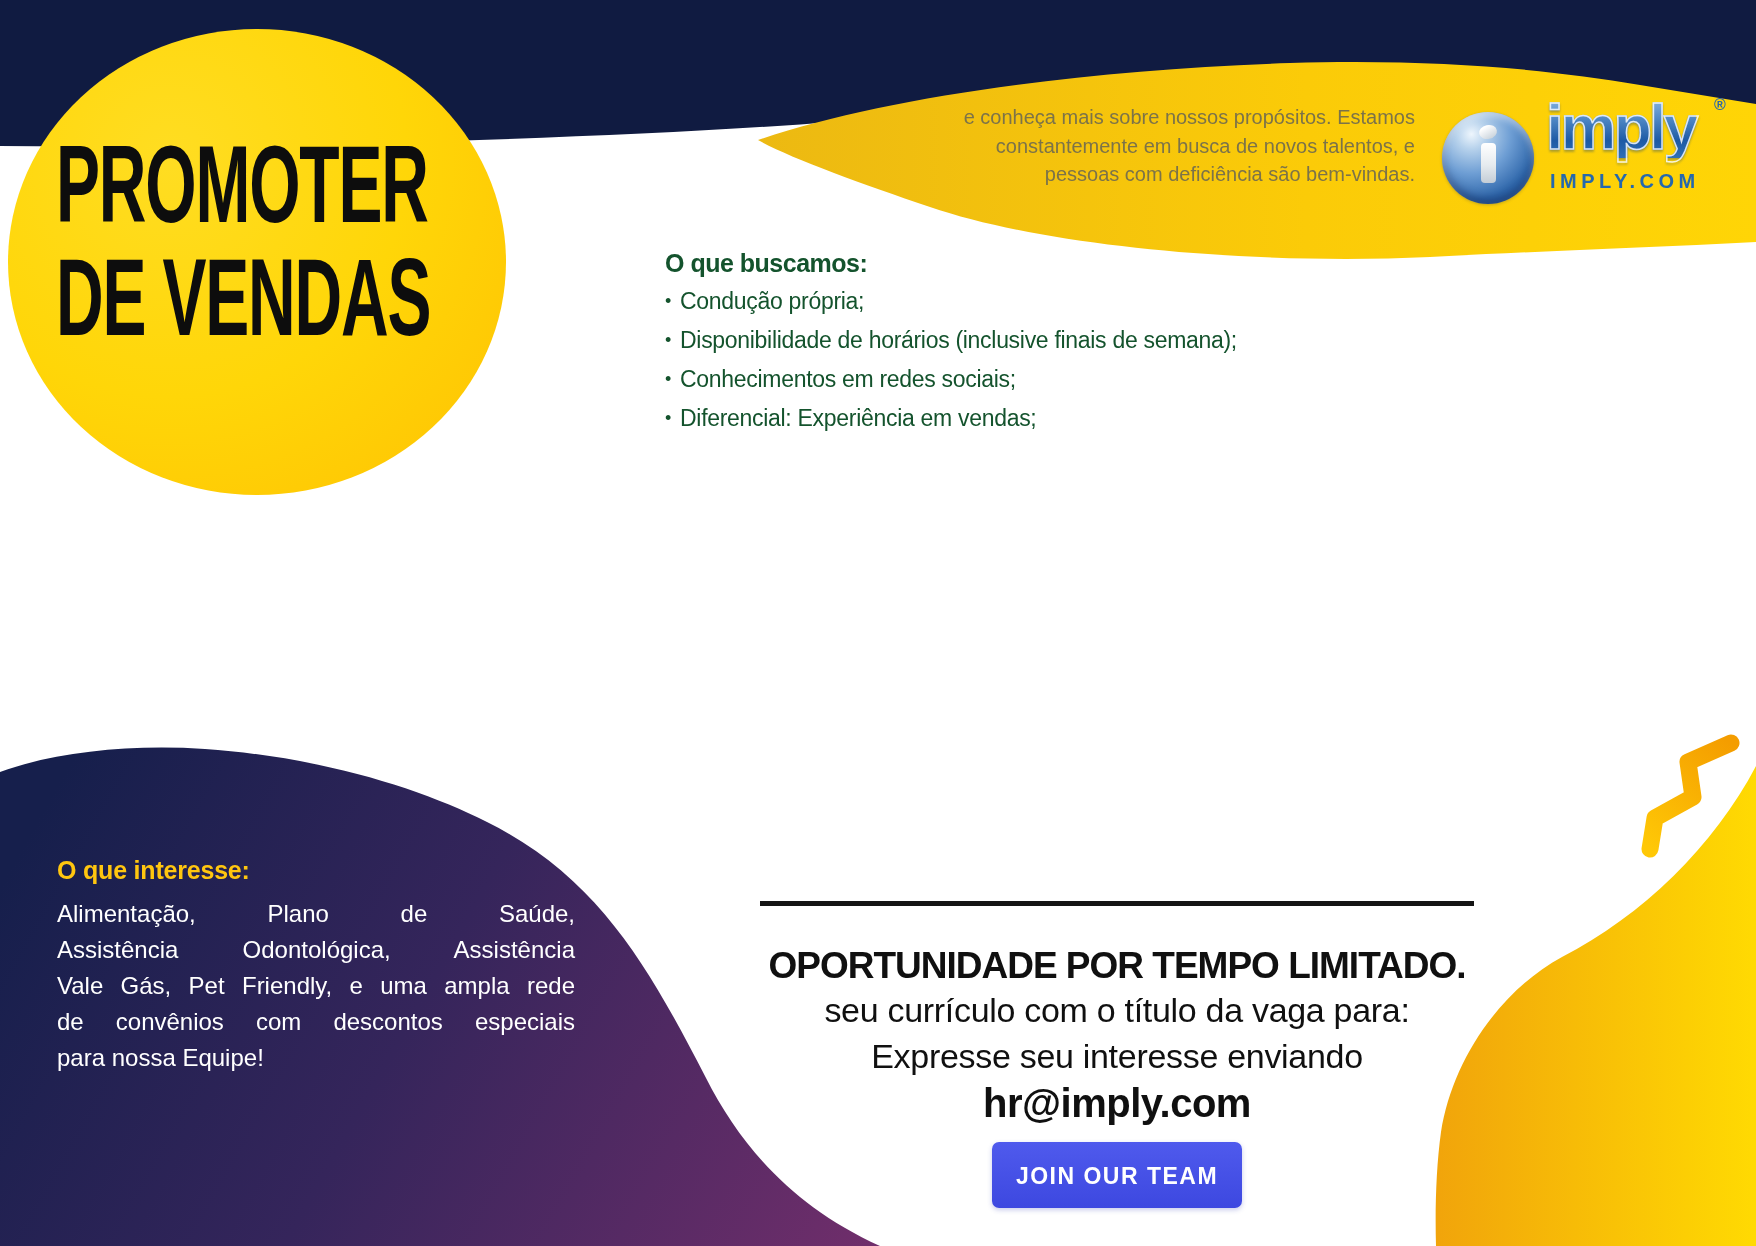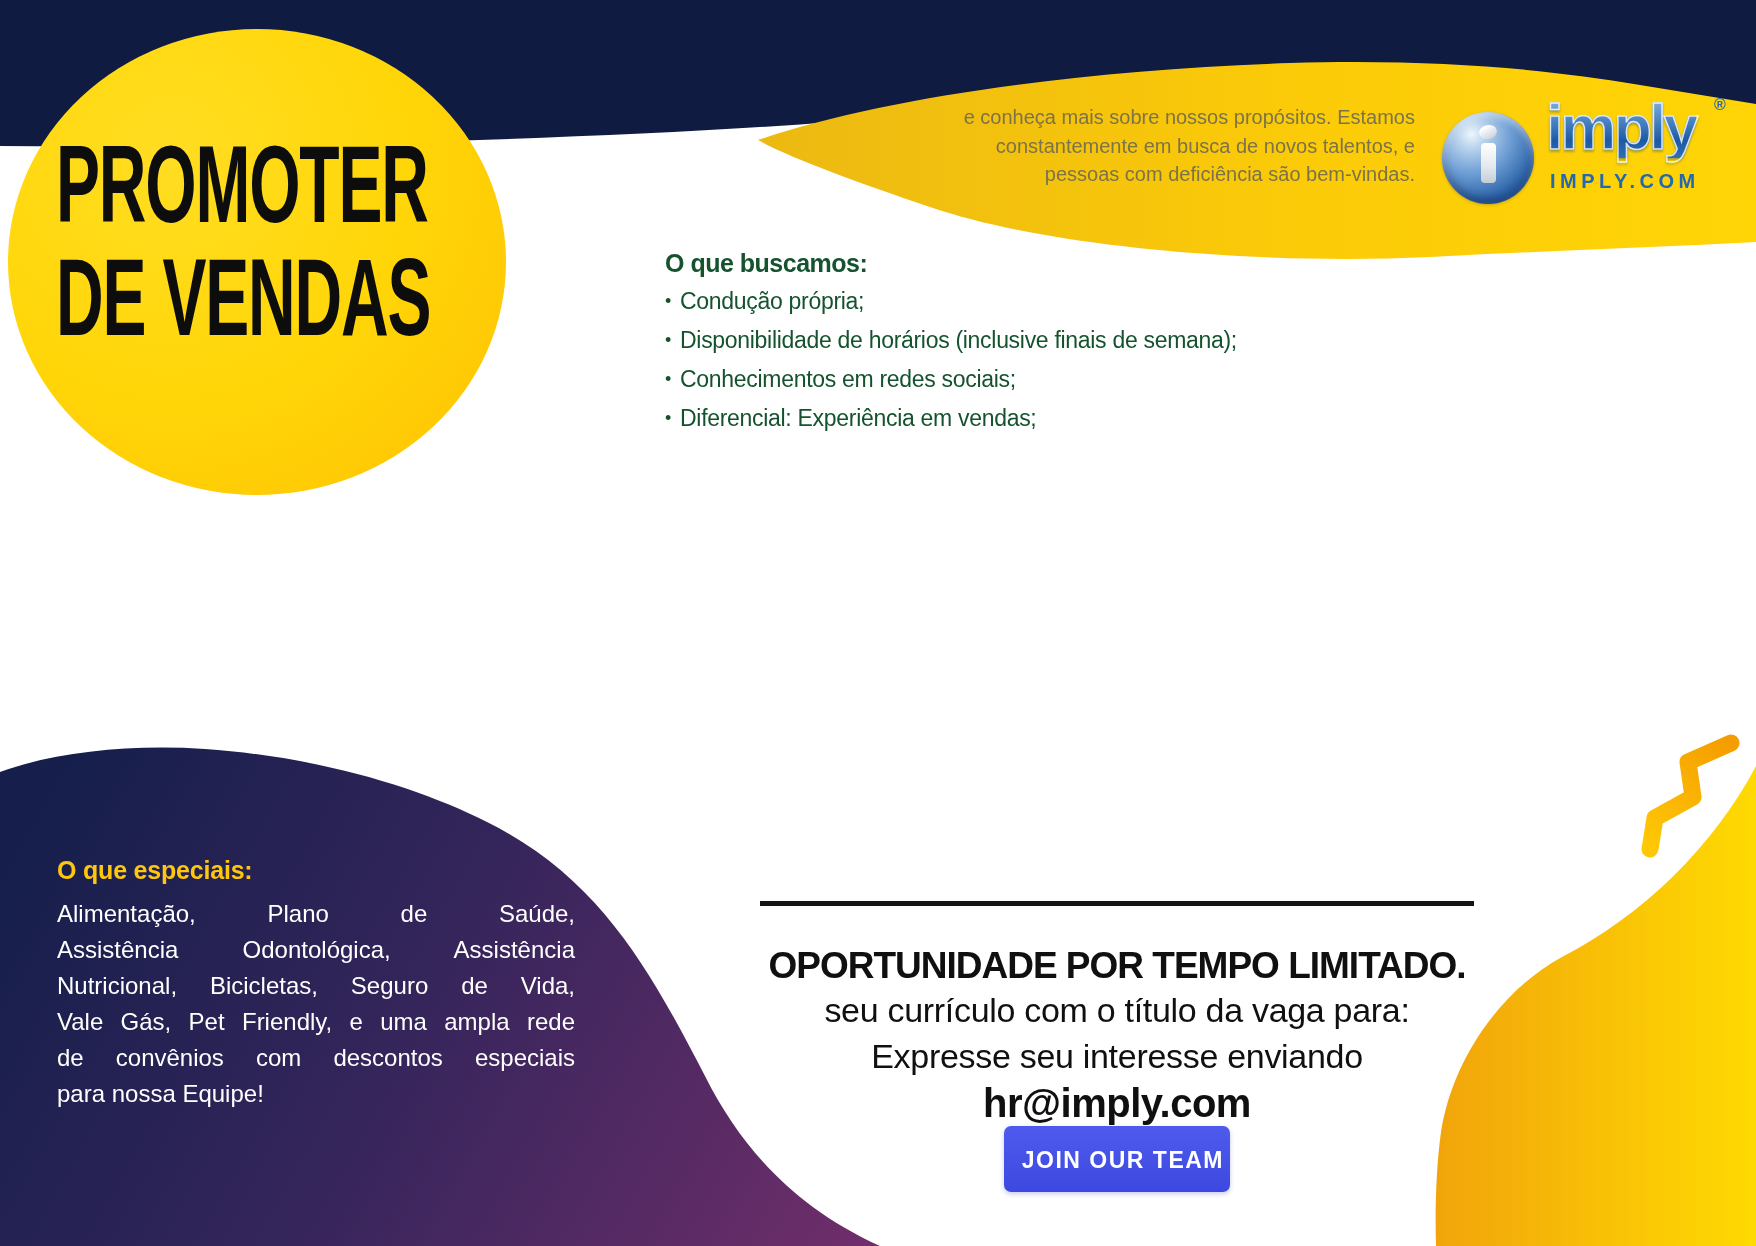--- a/index.html
+++ b/index.html
@@ -80,26 +80,26 @@
   .of-line{color:#ffffff;font-size:24px;line-height:36px;text-align:justify;text-align-last:justify;}
   .of-line.last{text-align:right;text-align-last:left;}
 
   
   .cta{position:absolute;left:747px;top:901px;width:740px;text-align:center;color:#101010;}
   .cta-rule{width:714px;height:5px;background:#141414;margin:0 auto;}
   .cta-heading{margin-top:39px;font-size:37px;font-weight:800;letter-spacing:-1px;white-space:nowrap;}
   .cta-line{font-size:34px;line-height:46px;letter-spacing:-0.3px;}
   .cta-email{font-size:40px;font-weight:800;margin-top:2px;letter-spacing:-0.5px;}
   .cta-button{
-    display:inline-block;margin-top:0;width:226px;height:66px;line-height:66px;
+    display:inline-block;margin-top:16px;width:250px;height:66px;line-height:66px;
     background:linear-gradient(180deg,#4f5aed 0%,#3d48e0 100%);
     border-radius:7px;border:none;
     color:#ffffff;font-size:23px;font-weight:800;letter-spacing:1.5px;
     font-family:"Liberation Sans",sans-serif;
-    text-align:right;cursor:pointer;
+    text-align:center;cursor:pointer;
     box-shadow:0 2px 5px rgba(40,50,180,.25);
   }
 </style>
 </head>
 <body>
 
 <div class="poster">
 
   <svg class="shapes" viewBox="0 0 1756 1246">
     <defs>
@@ -176,24 +176,23 @@
       <span class="bullet">•</span>
       <span>Conhecimentos em redes sociais;</span>
     </div>
     <div class="b-item">
       <span class="bullet">•</span>
       <span>Diferencial: Experiência em vendas;</span>
     </div>
   </div>
 
   <div class="oferecemos">
-    <div class="oferecemos-heading">O que especiais:</div>
+    <div class="oferecemos-heading">O que interesse:</div>
     <div class="of-line">Alimentação, Plano de Saúde,</div>
     <div class="of-line">Assistência Odontológica, Assistência</div>
-    <div class="of-line">Nutricional, Bicicletas, Seguro de Vida,</div>
     <div class="of-line">Vale Gás, Pet Friendly, e uma ampla rede</div>
     <div class="of-line">de convênios com descontos especiais</div>
     <div class="of-line last">para nossa Equipe!</div>
   </div>
 
   <div class="cta">
     <div class="cta-rule"></div>
     <div class="cta-heading">OPORTUNIDADE POR TEMPO LIMITADO.</div>
     <div class="cta-line">seu currículo com o título da vaga para:</div>
     <div class="cta-line">Expresse seu interesse enviando</div>

